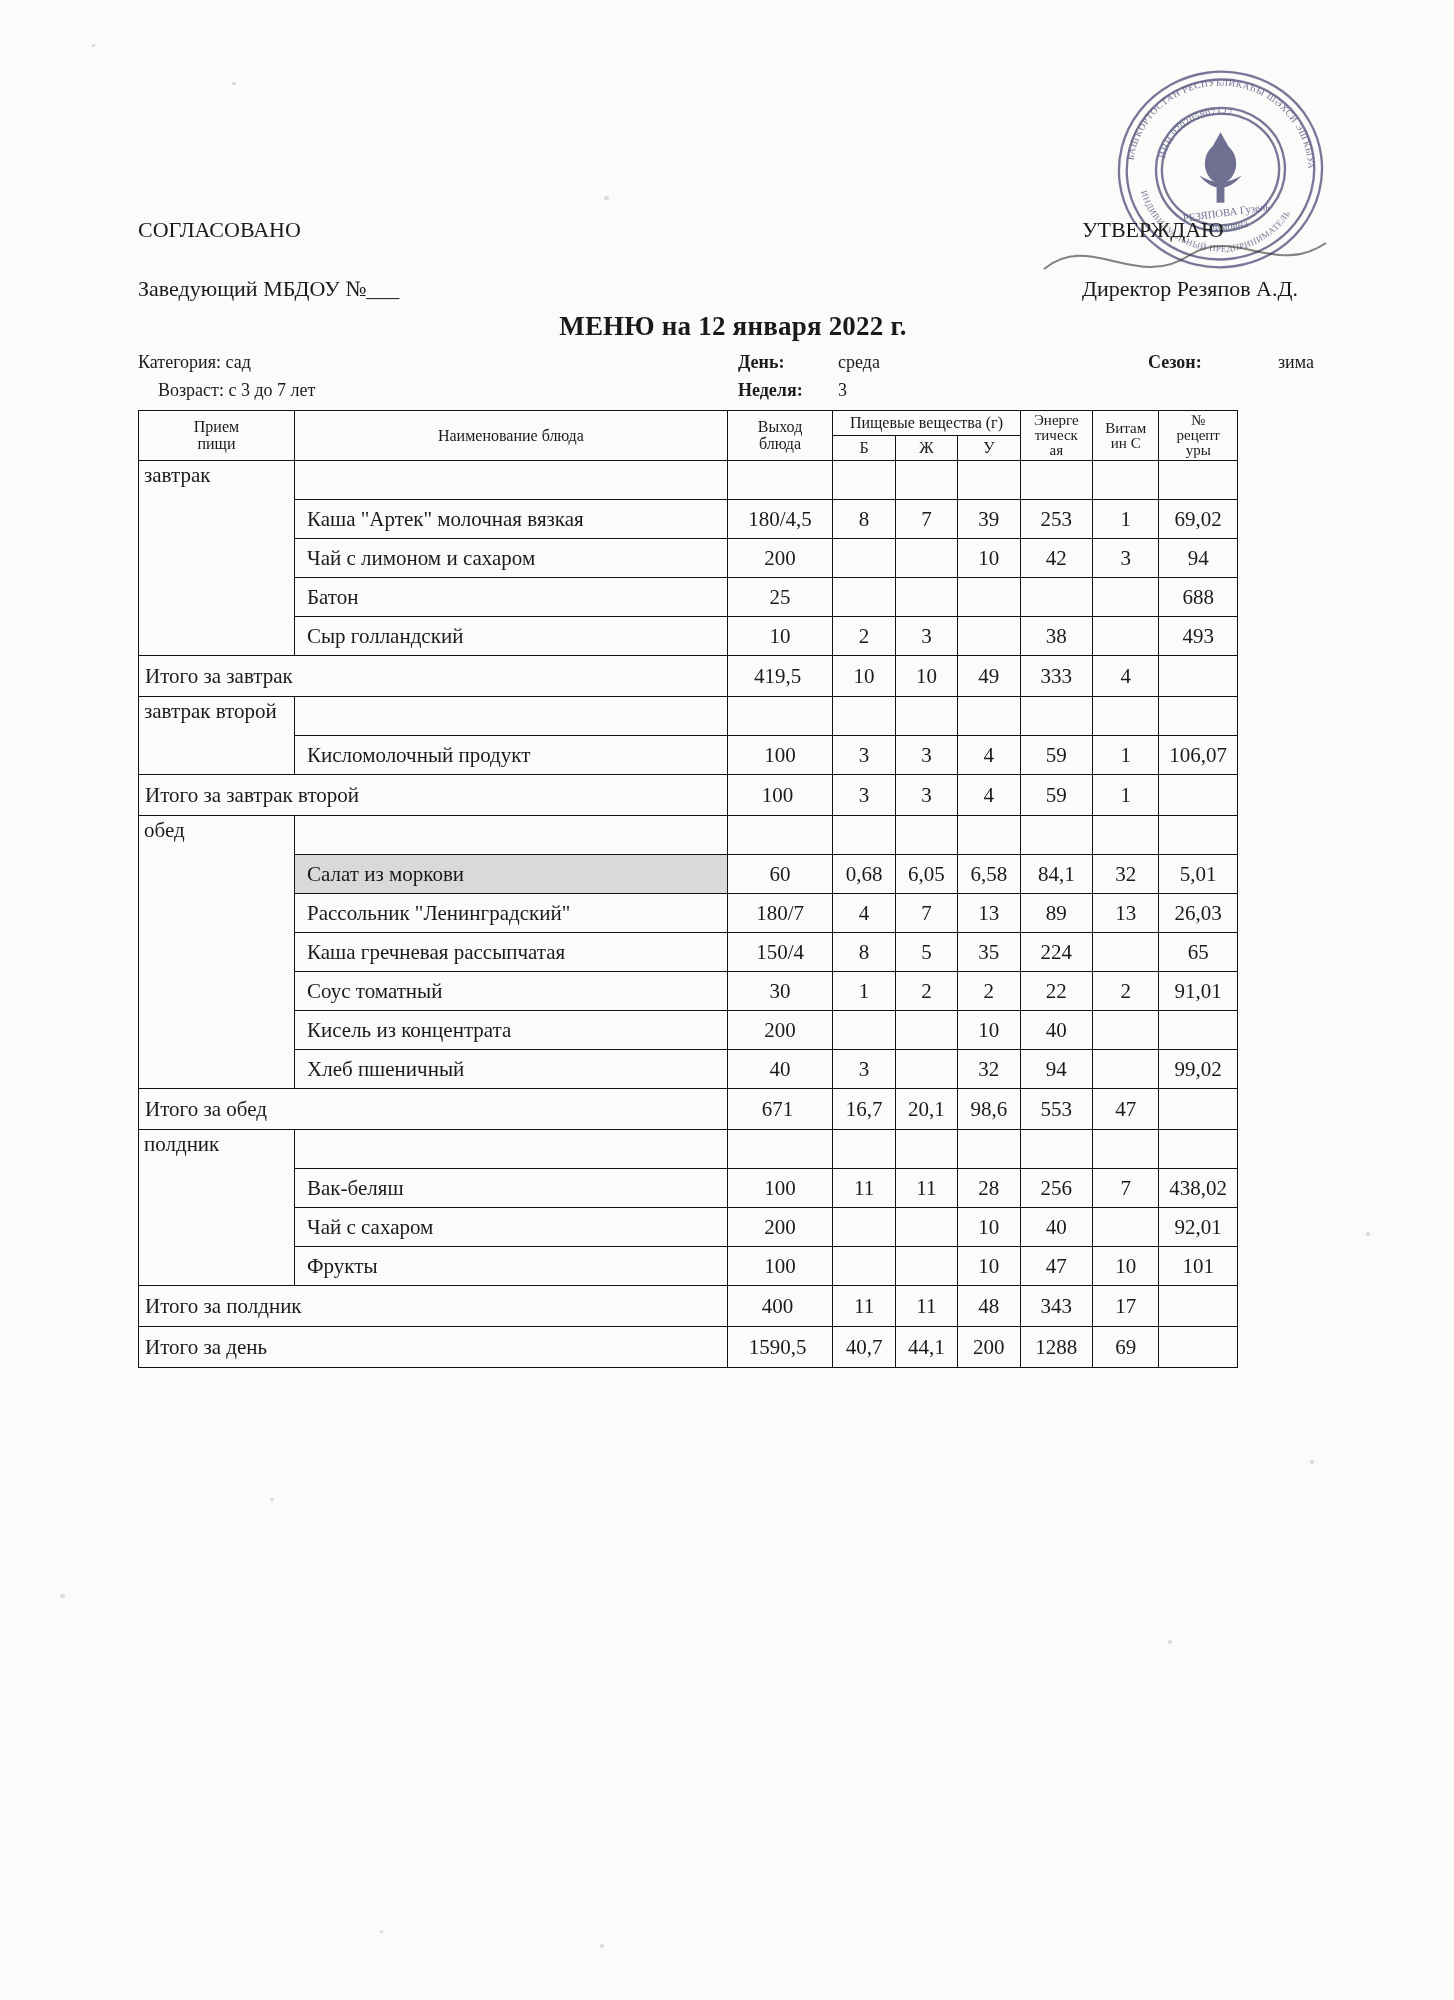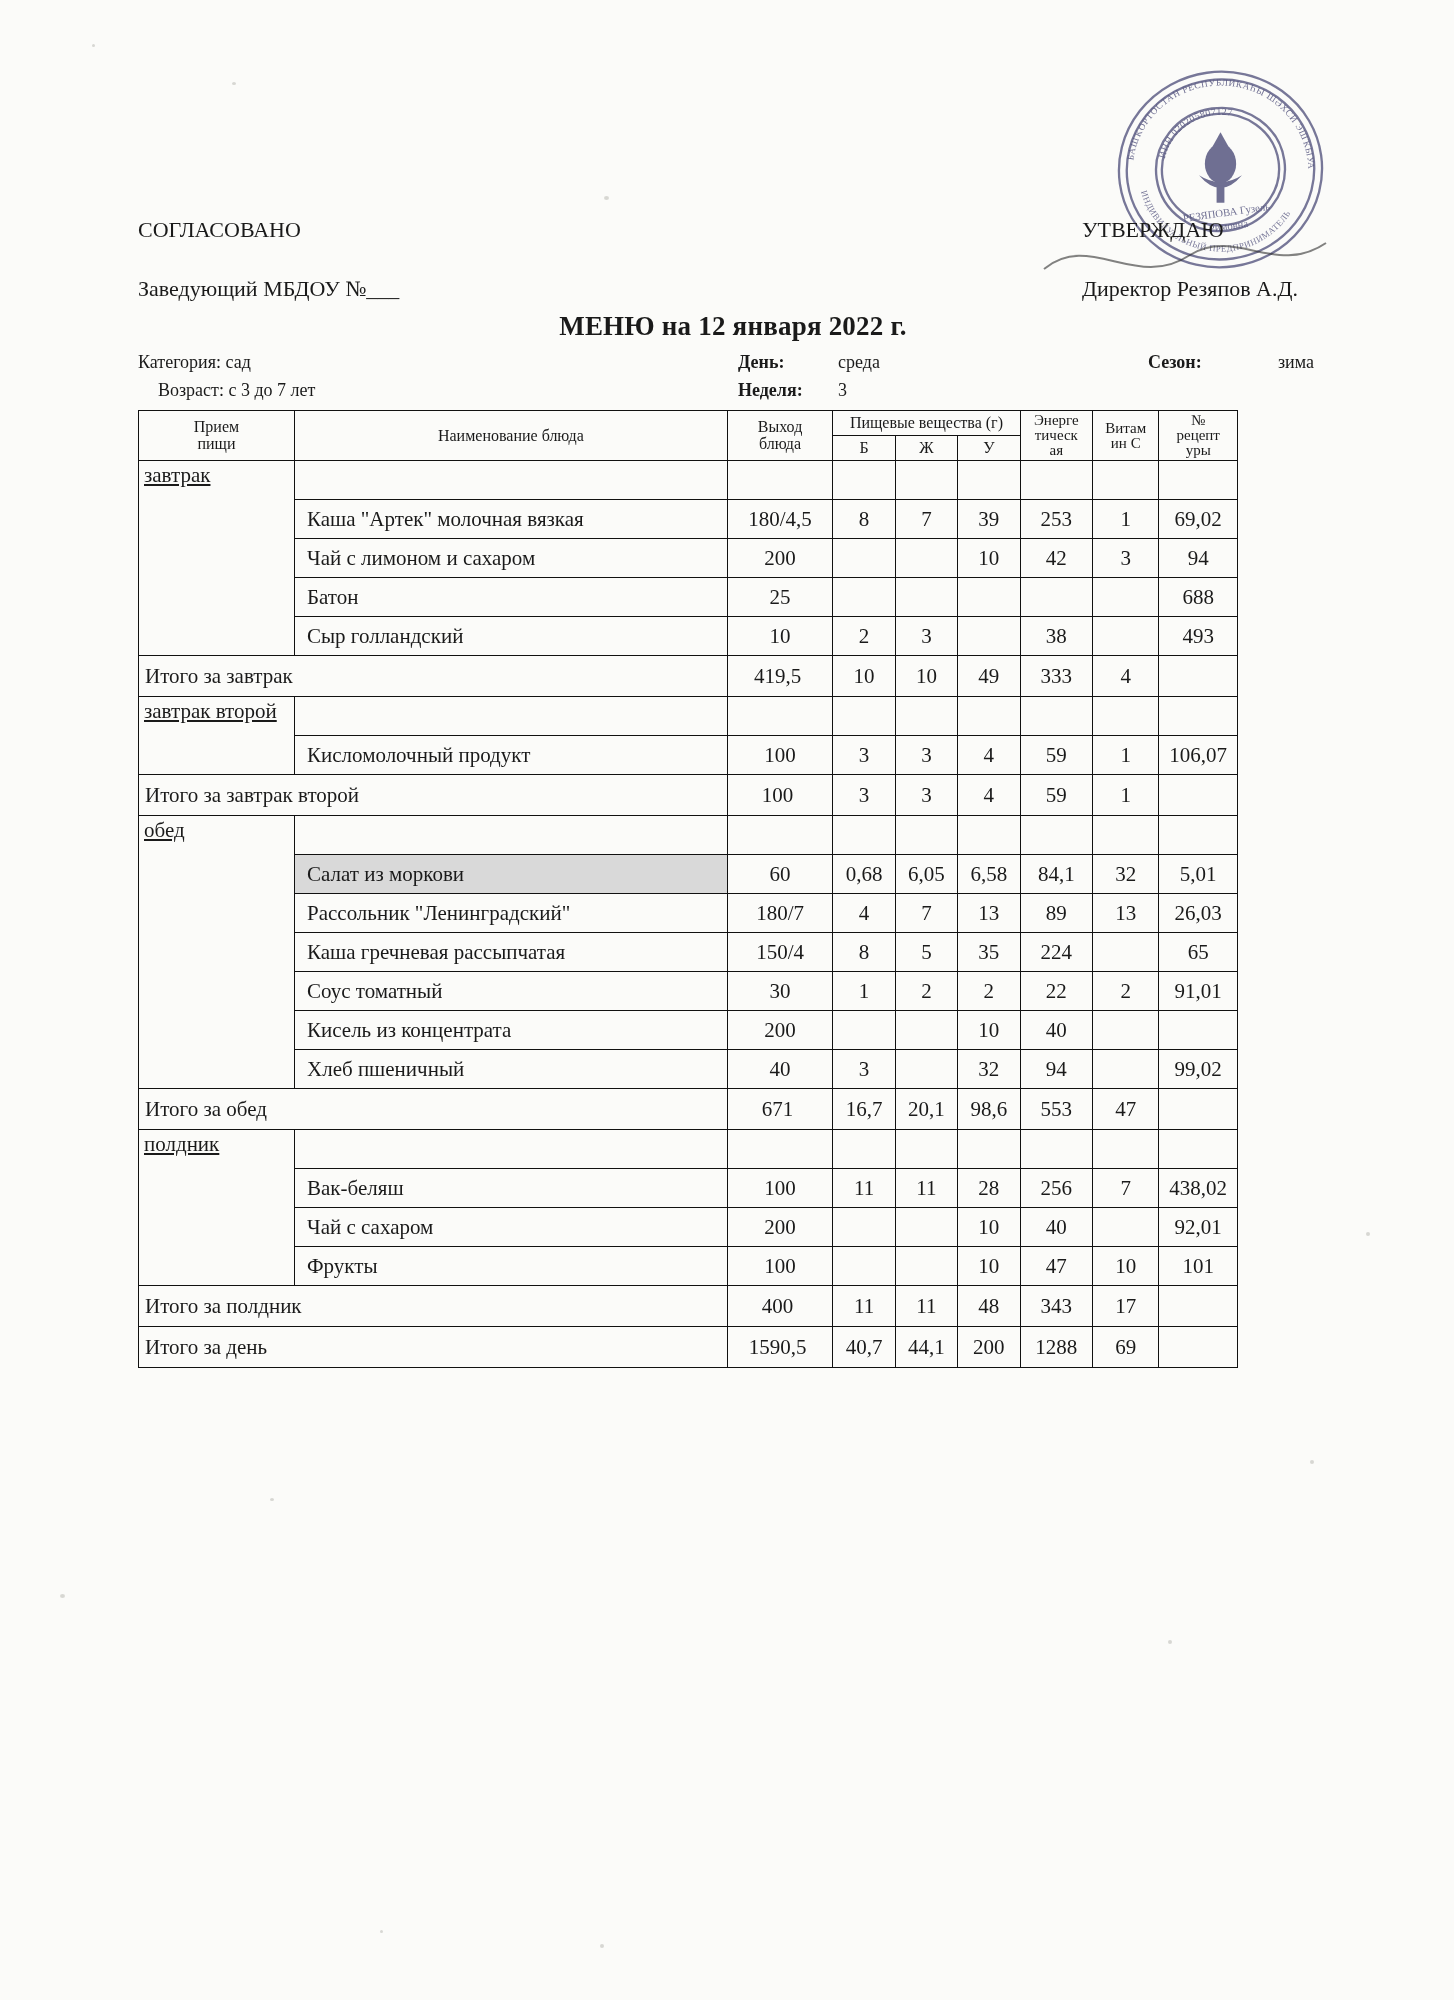--- a/index.html
+++ b/index.html
@@ -99,21 +99,20 @@
     line-height: 1.05;
     padding: 3px 2px;
   }
   thead .small { font-size: 16px; }
   thead .tiny  { font-size: 15px; line-height: 1.0; font-family: Liberation Serif, serif; }
 
   .meal-head td {
     font-weight: bold;
     font-size: 21px;
     height: 34px;
-    text-decoration: underline;
   }
   .dish td { height: 34px; }
   .dish .c-name { padding-left: 12px; }
   .total td {
     font-weight: bold;
     height: 36px;
     margin-top: 32px;
   }
   .total .c-out { text-align: center; padding-right: 10px; }
   .total .lbl { padding-left: 6px; }

